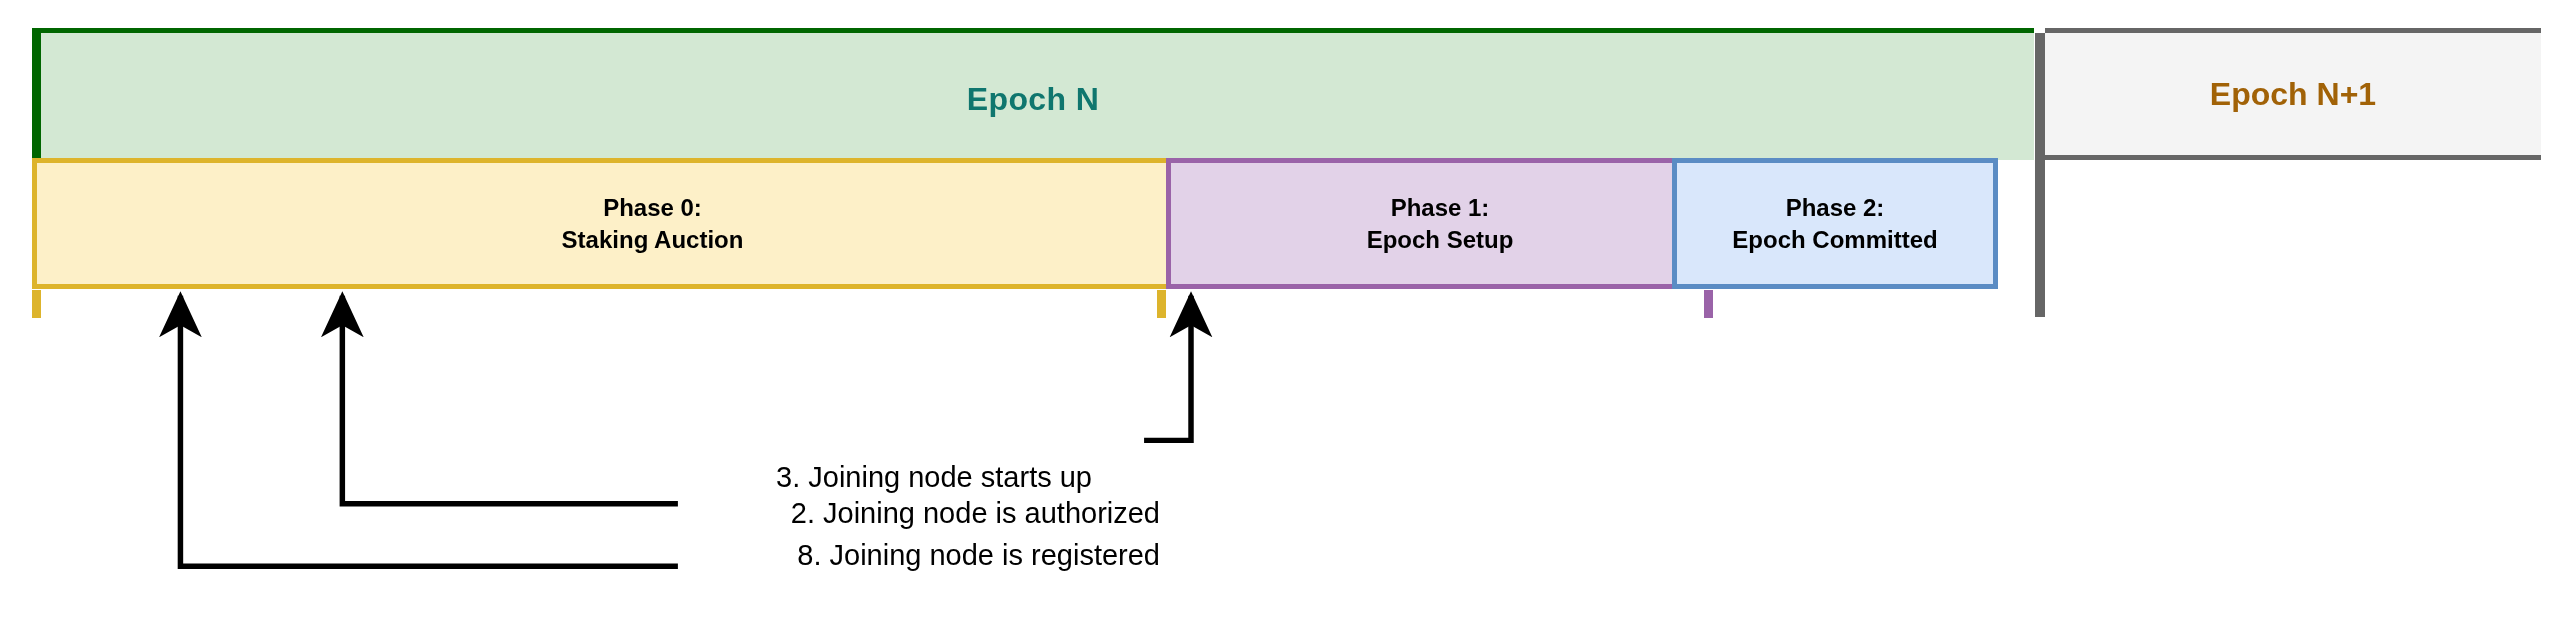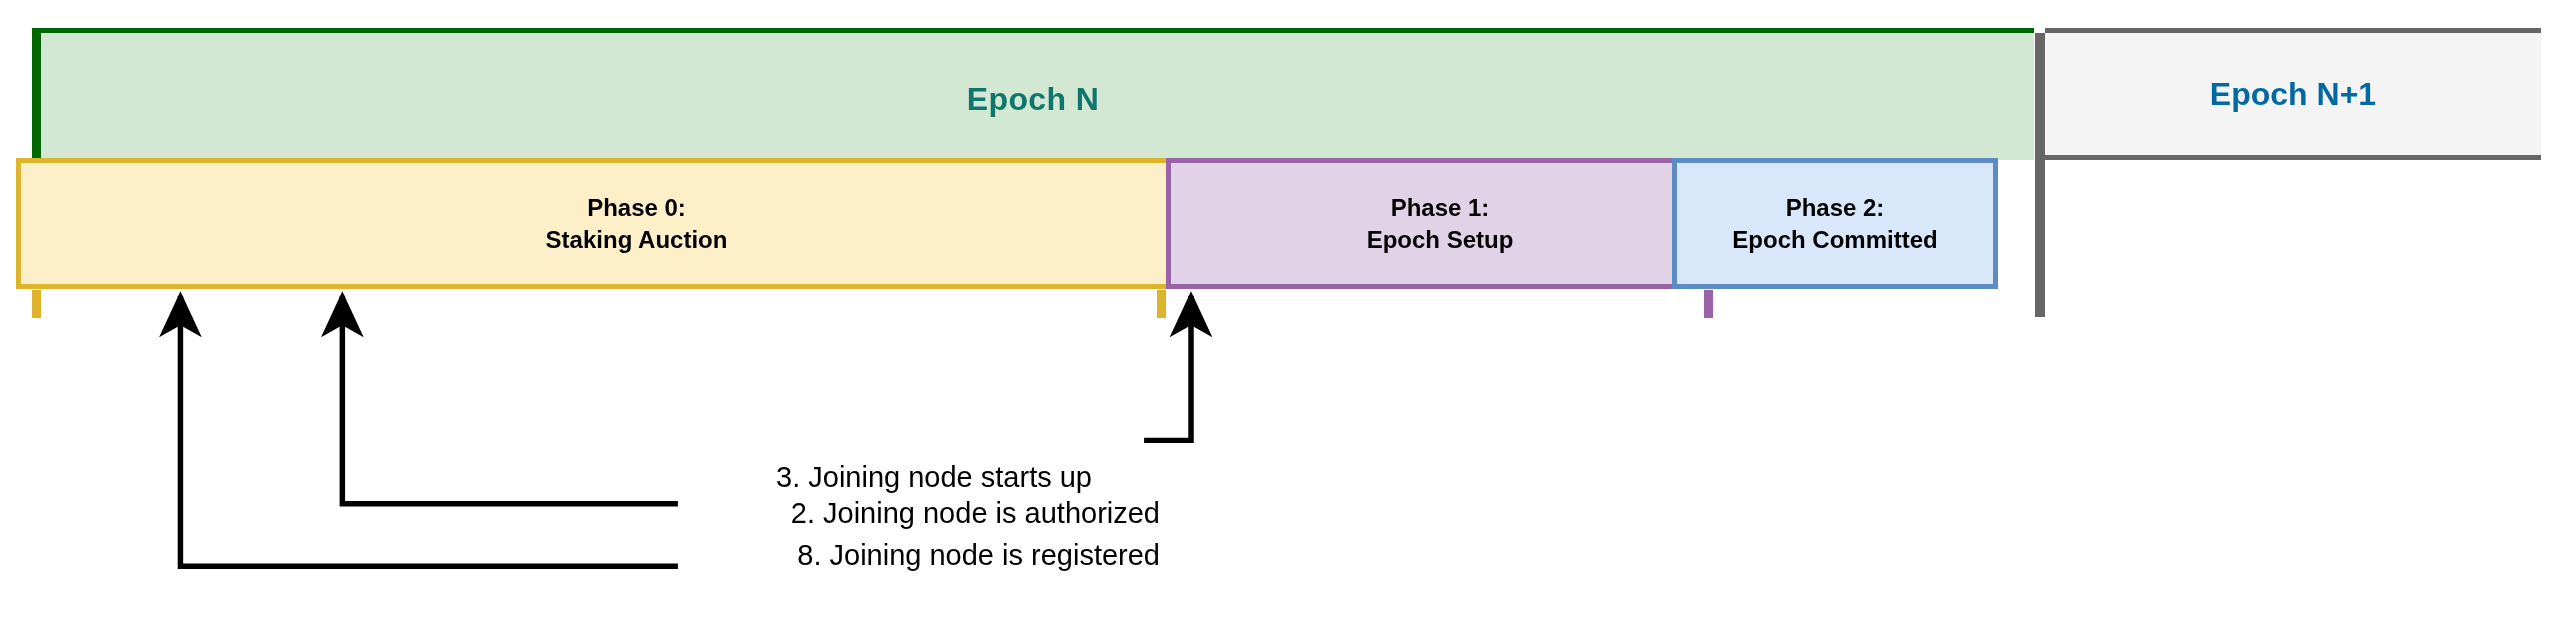--- a/index.html
+++ b/index.html
@@ -76,41 +76,41 @@
     position: absolute;
     left: 0;
     top: 0;
     width: 100%;
     height: 100%;
     display: flex;
     align-items: center;
     justify-content: center;
     font-size: 32px;
     font-weight: bold;
-    color: #0369a1;
+    color: #a16207;
   }
 
   
   .phase {
     position: absolute;
     top: 158px;
     height: 131px;
     box-sizing: border-box;
     display: flex;
     flex-direction: column;
     align-items: center;
     justify-content: center;
     font-size: 24px;
     font-weight: bold;
     color: #000000;
     line-height: 1.30;
     white-space: nowrap;
   }
   .phase-0 {
-    left: 16px;
+    left: 32px;
     width: 1241px;
     background: #fdf0c8;
     border: 5.5px solid #ddb42c;
   }
   .phase-1 {
     left: 1166px;
     width: 548px;
     background: #e2d2e8;
     border: 5.5px solid #9a63a8;
   }

